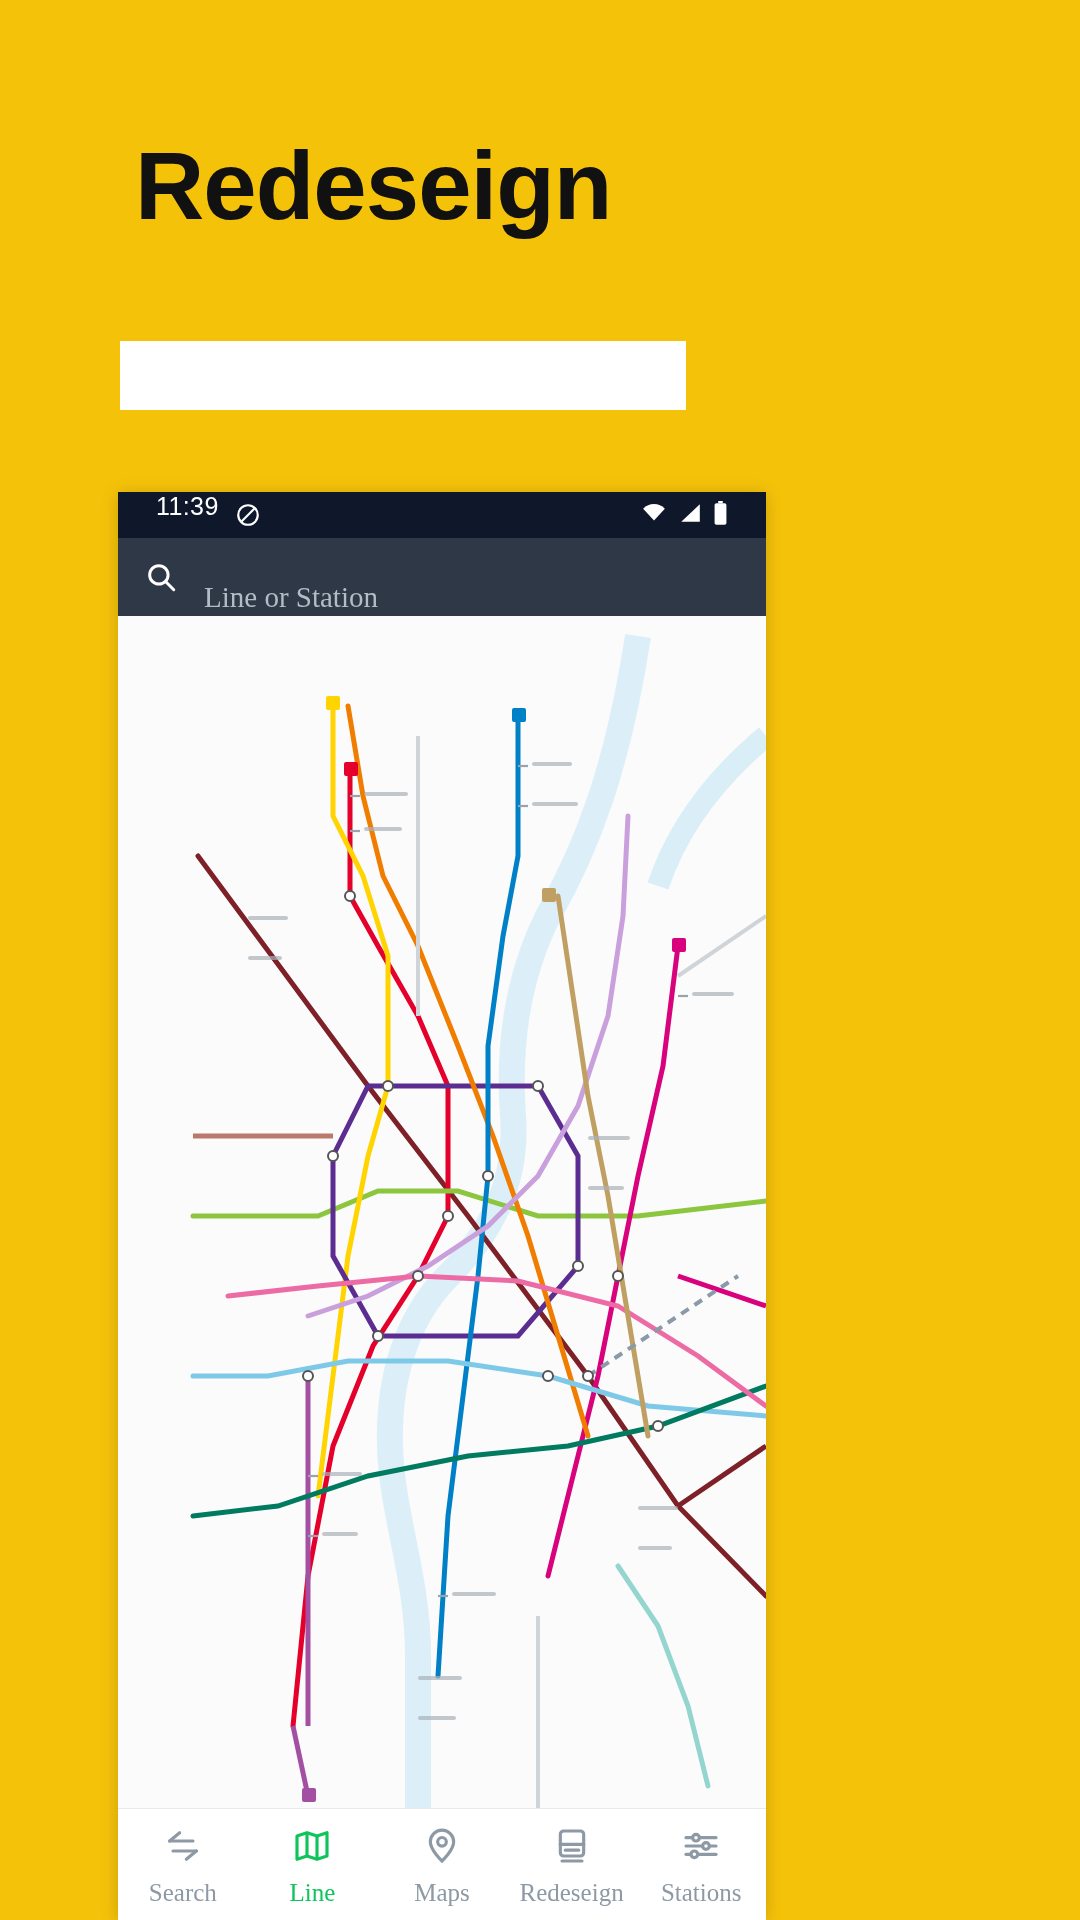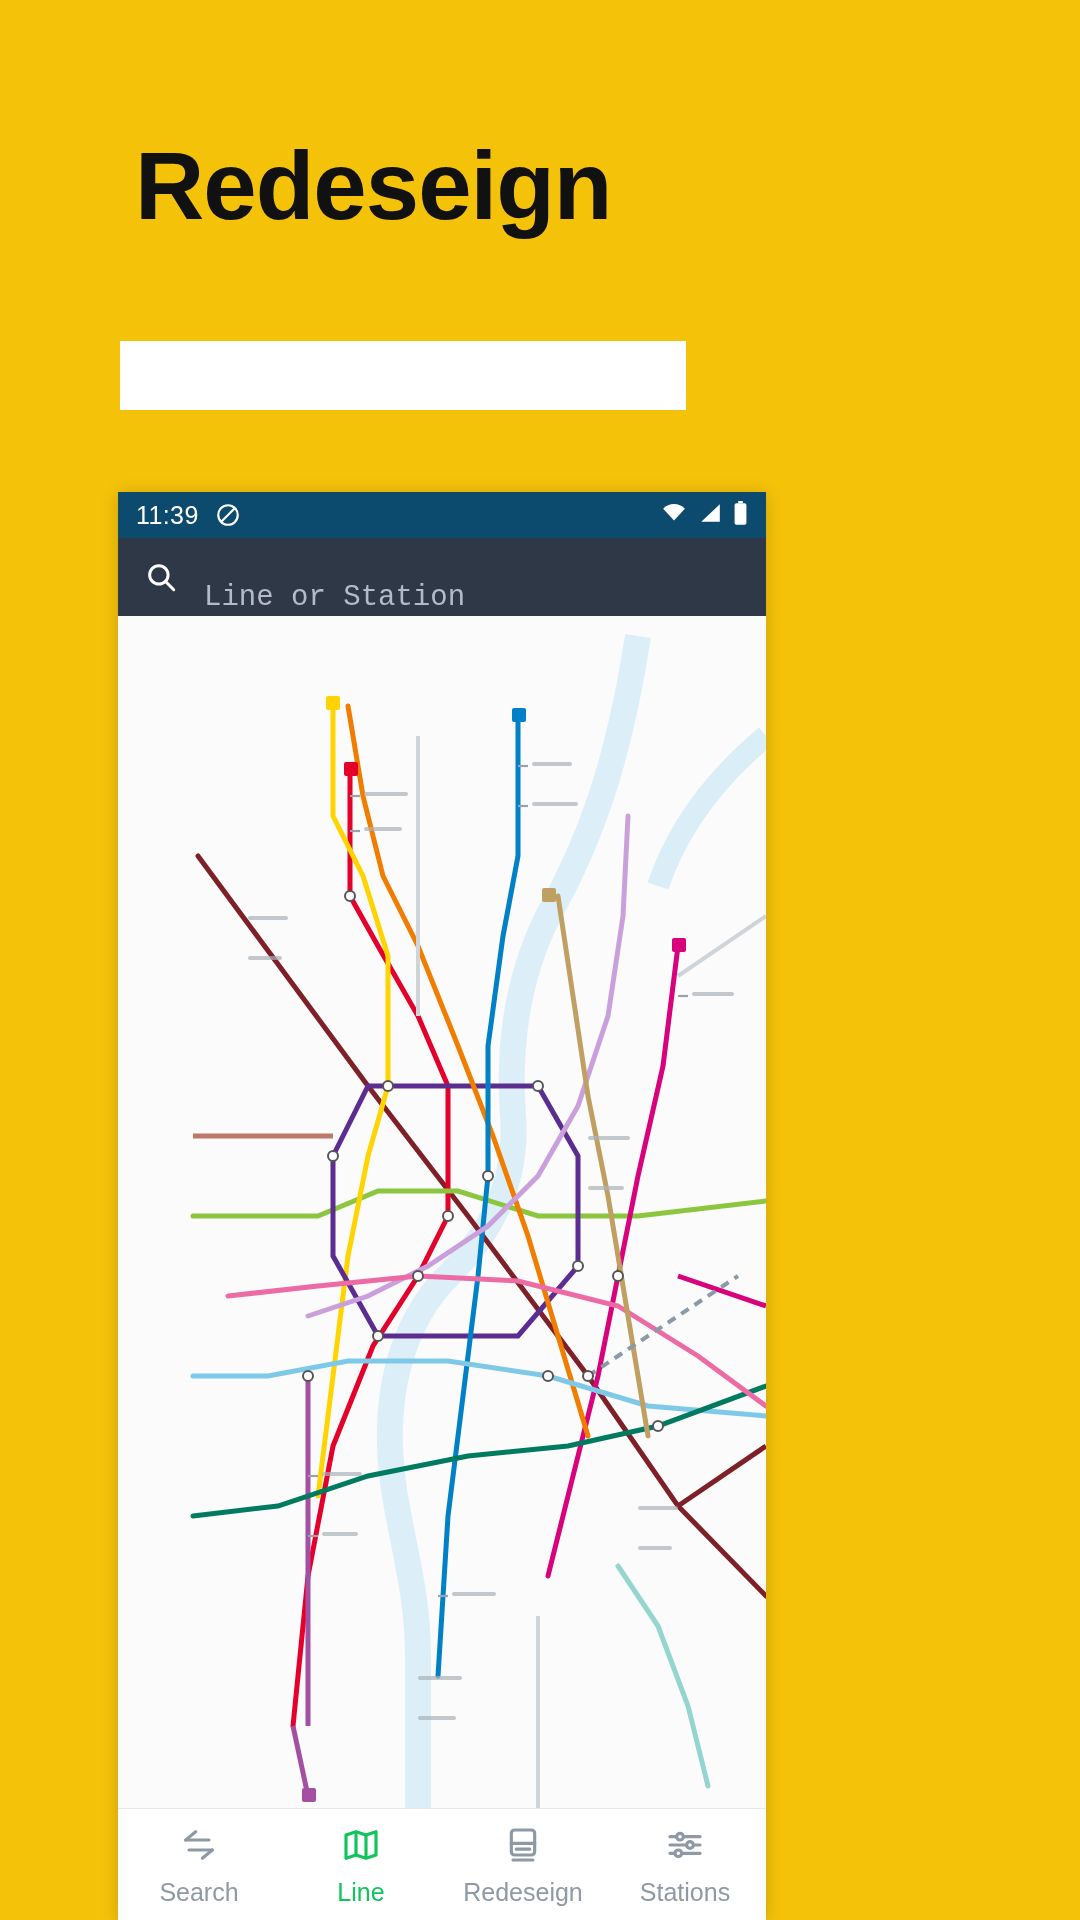--- a/index.html
+++ b/index.html
@@ -44,24 +44,23 @@
     width:648px;
     height:1428px;
     background:#ffffff;
     overflow:hidden;
     box-shadow:0 2px 16px rgba(0,0,0,0.18);
   }
 
   
   .statusbar {
     height:46px;
-    background:#0c4a6e;
-    display:flex;
-    align-items:center;
-    padding:0 18px;
+    background:#0f172a;
+    display:flex;
+    padding:0 38px;
     color:#ffffff;
   }
   .status-time {
     font-size:25px;
     letter-spacing:0.4px;
     color:#ffffff;
   }
   .status-icon-left { margin-left:16px; display:flex; align-items:center; }
   .status-right {
     margin-left:auto;
@@ -80,21 +79,21 @@
   }
   .search-icon { flex:0 0 auto; display:flex; align-items:center; }
   .search-input {
     margin-left:26px;
     font-size:29px;
     color:#b3bcc6;
     background:transparent;
     border:none;
     outline:none;
     flex:1;
-    font-family:Liberation Mono, monospace;
+    font-family:Liberation Serif, serif;
     margin-top:40px;
   }
   .search-input::placeholder { color:#b3bcc6; }
 
   
   .map-area {
     position:relative;
     height:1192px;
     background:#fbfbfb;
     overflow:hidden;
@@ -109,20 +108,21 @@
     display:flex;
     align-items:center;
   }
   .nav-item {
     flex:1;
     display:flex;
     flex-direction:column;
     align-items:center;
     justify-content:flex-end;
     gap:10px;
+    font-family:Liberation Serif, serif;
   }
   .nav-label {
     font-size:25px;
     color:#8d9aa5;
   }
   .nav-item.active .nav-label { color:#10c45c; }
   .nav-ico { height:46px; display:flex; align-items:center; justify-content:center; }
 </style>
 </head>
 <body>
@@ -304,20 +304,29 @@
       <span class="nav-ico">
         <svg width="40" height="40" viewBox="0 0 24 24" fill="none" stroke="#10c45c" stroke-width="1.9" stroke-linejoin="round">
           <path d="M3 6 L9 4 L15 6 L21 4 V18 L15 20 L9 18 L3 20 Z"></path>
           <line x1="9" y1="4" x2="9" y2="18"></line>
           <line x1="15" y1="6" x2="15" y2="20"></line>
         </svg>
       </span>
       <span class="nav-label">Line</span>
     </div>
 
+    <div class="nav-item">
+      <span class="nav-ico">
+        <svg width="40" height="40" viewBox="0 0 24 24" fill="none" stroke="#8d9aa5" stroke-width="1.9">
+          <path d="M12 21 C12 21 19 14.5 19 9.5 A7 7 0 0 0 5 9.5 C5 14.5 12 21 12 21 Z"></path>
+          <circle cx="12" cy="9.5" r="2.6"></circle>
+        </svg>
+      </span>
+      <span class="nav-label">Maps</span>
+    </div>
 
     <div class="nav-item">
       <span class="nav-ico">
         <svg width="40" height="40" viewBox="0 0 24 24" fill="none" stroke="#8d9aa5" stroke-width="1.9" stroke-linecap="round">
           <rect x="5" y="3" width="14" height="15" rx="2"></rect>
           <line x1="5" y1="11" x2="19" y2="11"></line>
           <line x1="8" y1="14.5" x2="16" y2="14.5"></line>
           <line x1="6" y1="21" x2="18" y2="21"></line>
         </svg>
       </span>

